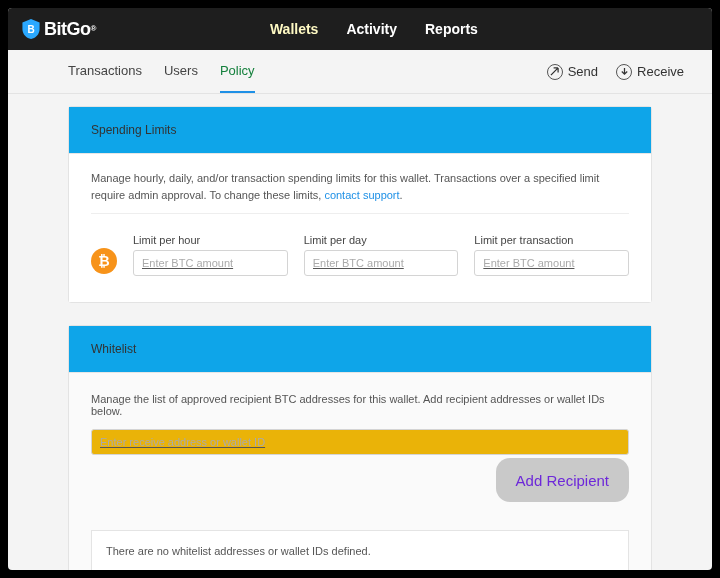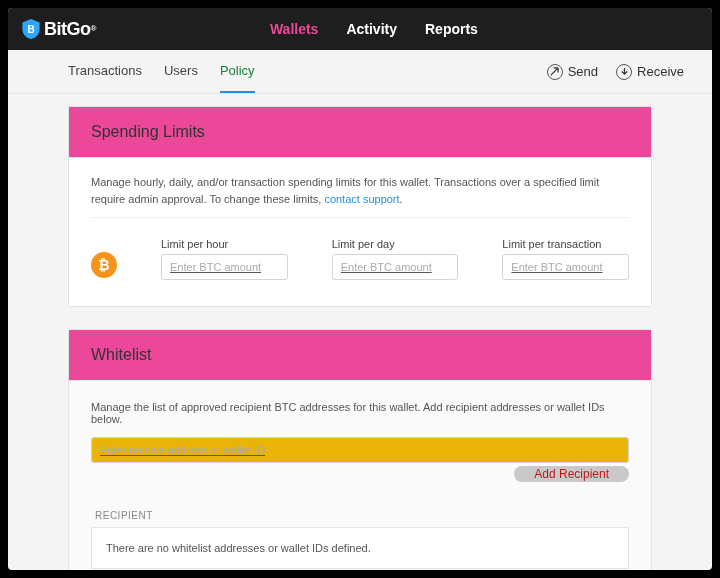--- a/index.html
+++ b/index.html
@@ -55,21 +55,21 @@
     gap: 28px;
     margin-left: 150px;
   }
   .topnav-links a {
     color: #fff;
     font-size: 14px;
     font-weight: 600;
     text-decoration: none;
     cursor: pointer;
   }
-  .topnav-links a.active { color: #ec4899; }
+  .topnav-links a.active { color: #fef9c3; }
 
   
   .subnav {
     background: #f4f4f4;
     height: 44px;
     border-bottom: 1px solid #e3e3e3;
     display: flex;
     align-items: center;
     padding: 0 28px 0 60px;
     justify-content: space-between;
@@ -124,23 +124,23 @@
     overflow-y: auto;
     padding: 12px 60px 0 60px;
   }
   .card {
     border: 1px solid #e3e3e3;
     border-radius: 3px;
     background: #fff;
     margin-bottom: 22px;
   }
   .card-head {
-    background: #ec4899;
+    background: #0ea5e9;
     padding: 16px 22px;
-    font-size: 16px;
+    font-size: 12px;
     color: #333;
     border-bottom: 1px solid #e6e6e6;
   }
   .card-body {
     padding: 16px 22px 26px 22px;
     background: #fff;
   }
   .desc {
     font-size: 11px;
     color: #555;
@@ -162,21 +162,21 @@
     border-radius: 50%;
     display: flex;
     align-items: center;
     justify-content: center;
     color: #fff;
     font-weight: 700;
     font-size: 14px;
     flex-shrink: 0;
     margin-bottom: 2px;
   }
-  .lim-field { flex: 1; margin-left: 28px; }
+  .lim-field { flex: 1; }
   .lim-field label {
     display: block;
     font-size: 11px;
     color: #444;
     margin-bottom: 4px;
   }
   input[type=text] {
     width: 100%;
     height: 26px;
     border: 1px solid #d4d4d4;
@@ -206,24 +206,24 @@
   }
   .wl-buttons {
     display: flex;
     justify-content: flex-end;
     gap: 12px;
     margin-bottom: 28px;
   }
   .pill {
     border: none;
     border-radius: 14px;
-    height: 16px;
+    height: 44px;
     padding: 0 20px;
-    font-size: 12px;
-    color: #b91c1c;
+    font-size: 15px;
+    color: #6d28d9;
     background: #c9c9c9;
     cursor: pointer;
   }
   .rec-label {
     font-size: 10px;
     letter-spacing: 0.5px;
     color: #888;
     margin-bottom: 6px;
     padding: 0 4px;
   }
@@ -309,21 +309,20 @@
       </div>
 
       <div class="card">
         <div class="card-head">Whitelist</div>
         <div class="wl-body">
           <div class="wl-desc">Manage the list of approved recipient BTC addresses for this wallet. Add recipient addresses or wallet IDs below.</div>
           <input type="text" class="wl-input" placeholder="Enter receive address or wallet ID" style="">
           <div class="wl-buttons">
             <button class="pill">Add Recipient</button>
           </div>
-          <div class="rec-label">RECIPIENT</div>
           <div class="rec-box">There are no whitelist addresses or wallet IDs defined.</div>
         </div>
       </div>
 
     </div>
 
   </div>
 </div>
 
 </body></html>

